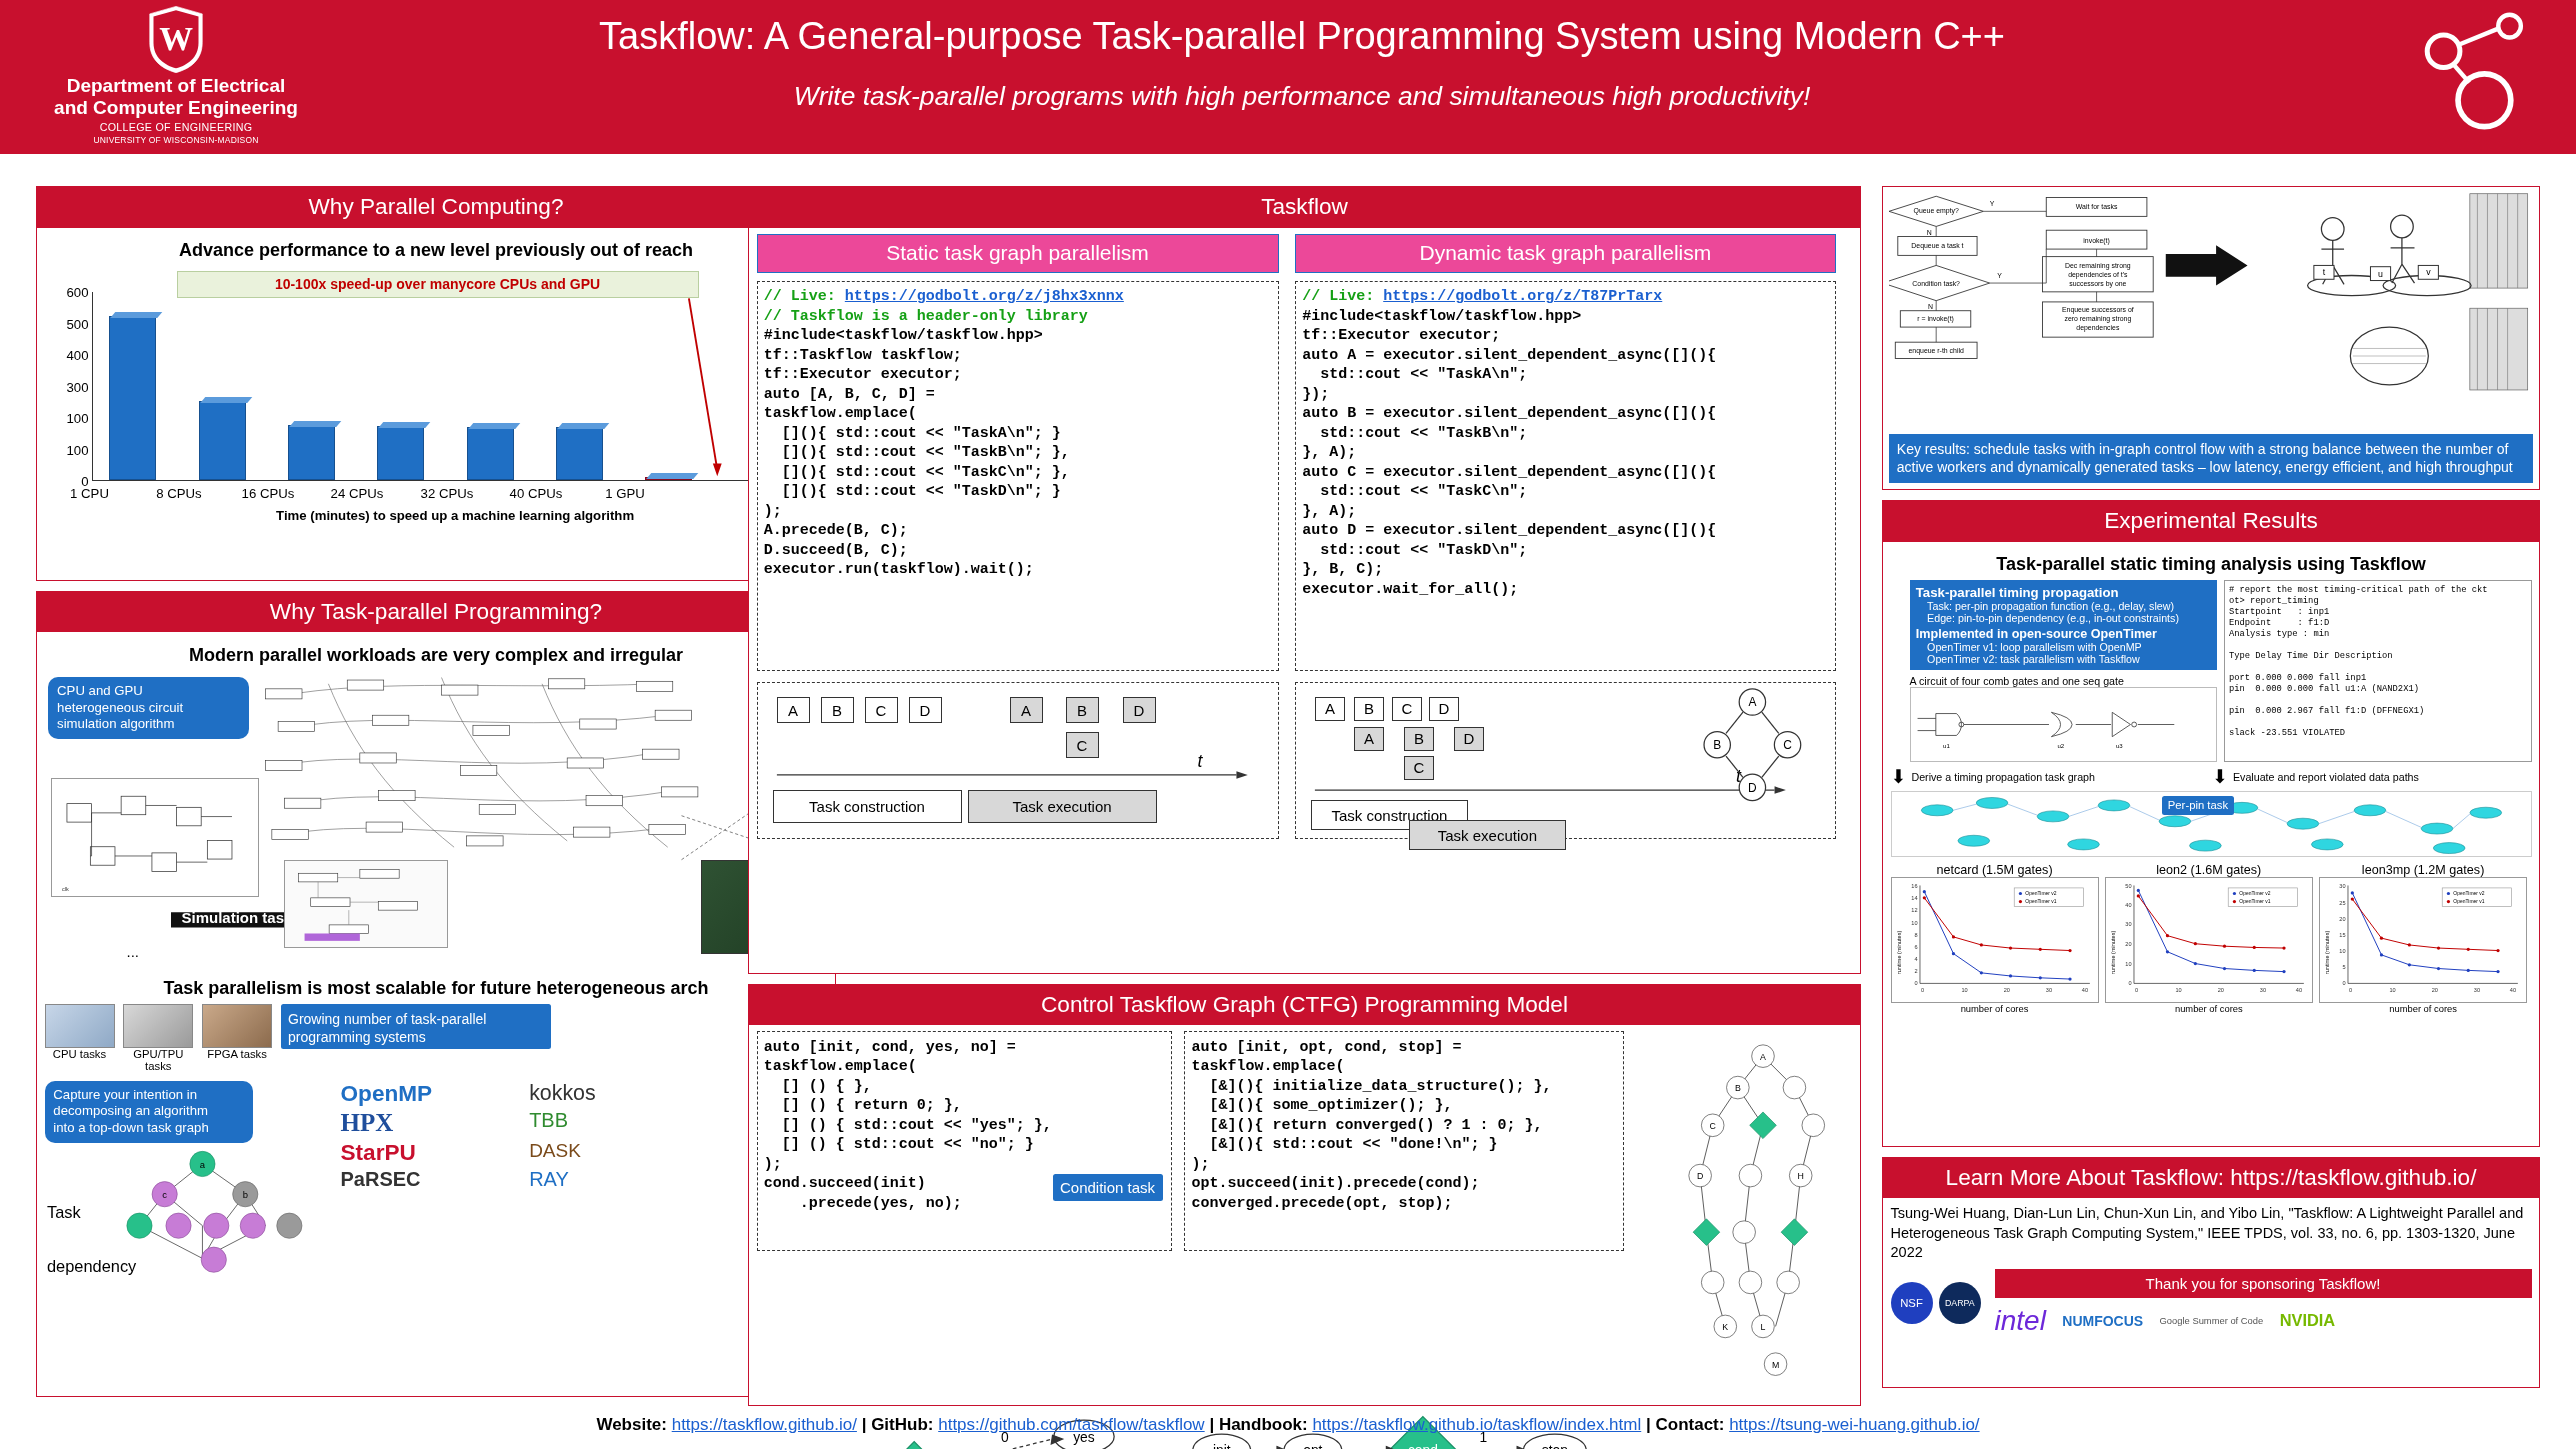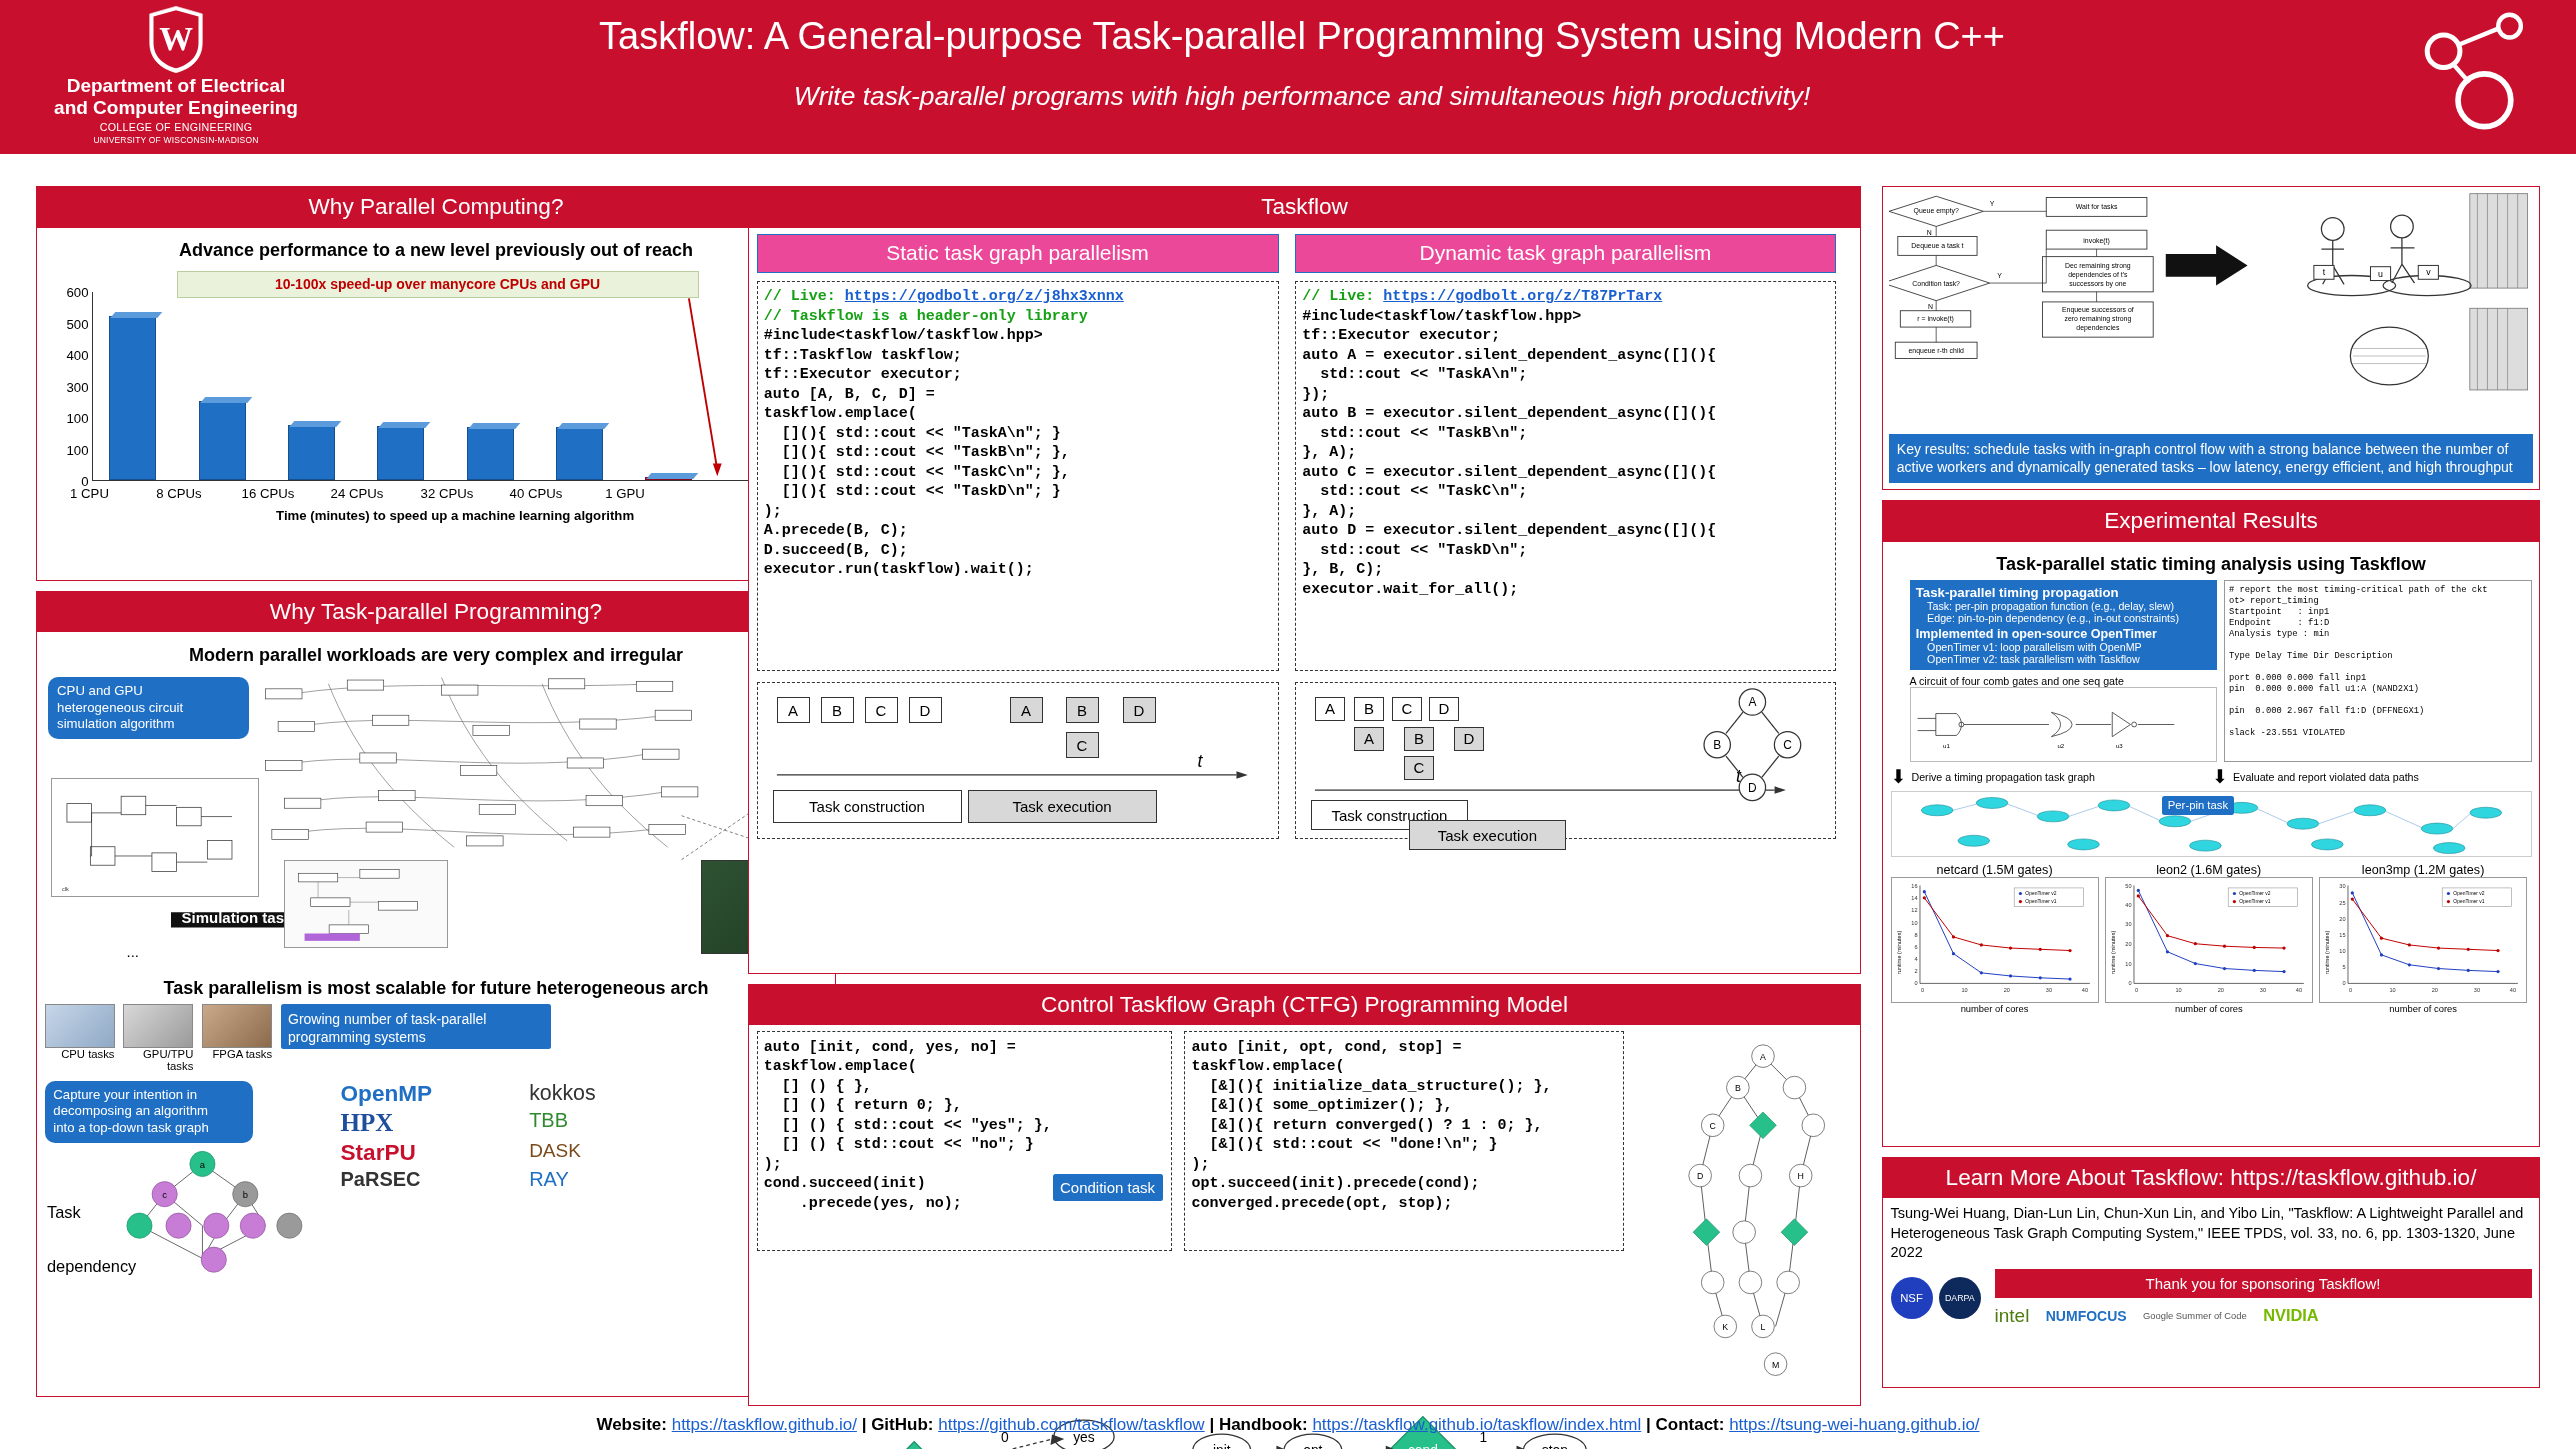--- a/index.html
+++ b/index.html
@@ -60,21 +60,21 @@
     color:#c00000; font-weight:bold; font-size:14px; text-align:center;
     padding:4.4px 0;
   }
   .axis-y { position:absolute; left:0; top:26.4px; width:44px; height:189px; }
   .axis-y div { position:absolute; right:0; font-size:13.2px; transform:translateY(-50%); }
   .plot { position:absolute; left:47px; top:26.4px; right:8.8px; height:189px; border-left:1.3px solid #333; border-bottom:1.3px solid #333; }
   .bar { position:absolute; bottom:0; width:47px; background:#1f6fc4; border:0.6px solid #16508f; }
   .bar::after{ content:""; position:absolute; left:0; top:-5.7px; width:47px; height:6.3px; background:#5b9bdc; transform:skewX(-40deg); transform-origin:bottom left;}
   .xlab { position:absolute; top:220px; font-size:13.2px; text-align:center; width:75px; }
   .xtitle { position:absolute; left:47px; top:242px; right:8.8px; text-align:center; font-size:13.2px; font-weight:bold; }
-  .legend-item { text-align:right; font-size:11.3px; }
+  .legend-item { text-align:center; font-size:11.3px; }
   .chip { width:70px; height:44px; border:0.6px solid #888; background:linear-gradient(135deg,#c7d6e8,#8fa9c6); }
 
   .cloud-blue {
     background:#1f6fc4; color:#fff; font-size:13.2px; line-height:1.25;
     border-radius:10px; padding:6.3px 8.8px;
   }
   .note-blue {
     background:#1f6fc4; color:#fff; font-size:14px; line-height:1.3;
     border-radius:2.5px; padding:6.3px 7.5px;
   }
@@ -938,21 +938,21 @@
         <div style="display:flex; align-items:center; gap:10px; margin-top:6.3px;">
           <div style="width:94px;">
             <div style="display:flex; gap:6.3px;">
               <div style="width:42px;height:42px;border-radius:50%;background:#1f3fbf;color:#fff;font-size:11.3px;text-align:center;line-height:42px;">NSF</div>
               <div style="width:42px;height:42px;border-radius:50%;background:#0e2a5c;color:#fff;font-size:8.8px;text-align:center;line-height:42px;">DARPA</div>
             </div>
           </div>
           <div style="flex:1;">
             <div class="thanks">Thank you for sponsoring Taskflow!</div>
             <div style="display:flex; align-items:center; gap:16.4px; margin-top:6.3px;">
-              <div style="color:#4d7c0f;font-size:19px;">intel</div>
+              <div style="color:#6d28d9;font-size:28px;font-style:italic;">intel</div>
               <div style="color:#1f6fc4;font-size:14px;font-weight:bold;">NUMFOCUS</div>
               <div style="color:#555;font-size:9.4px;">Google Summer of Code</div>
               <div style="color:#76b900;font-size:16.4px;font-weight:bold;">NVIDIA</div>
             </div>
           </div>
         </div>
       </div>
     </div>
   </div>
 

